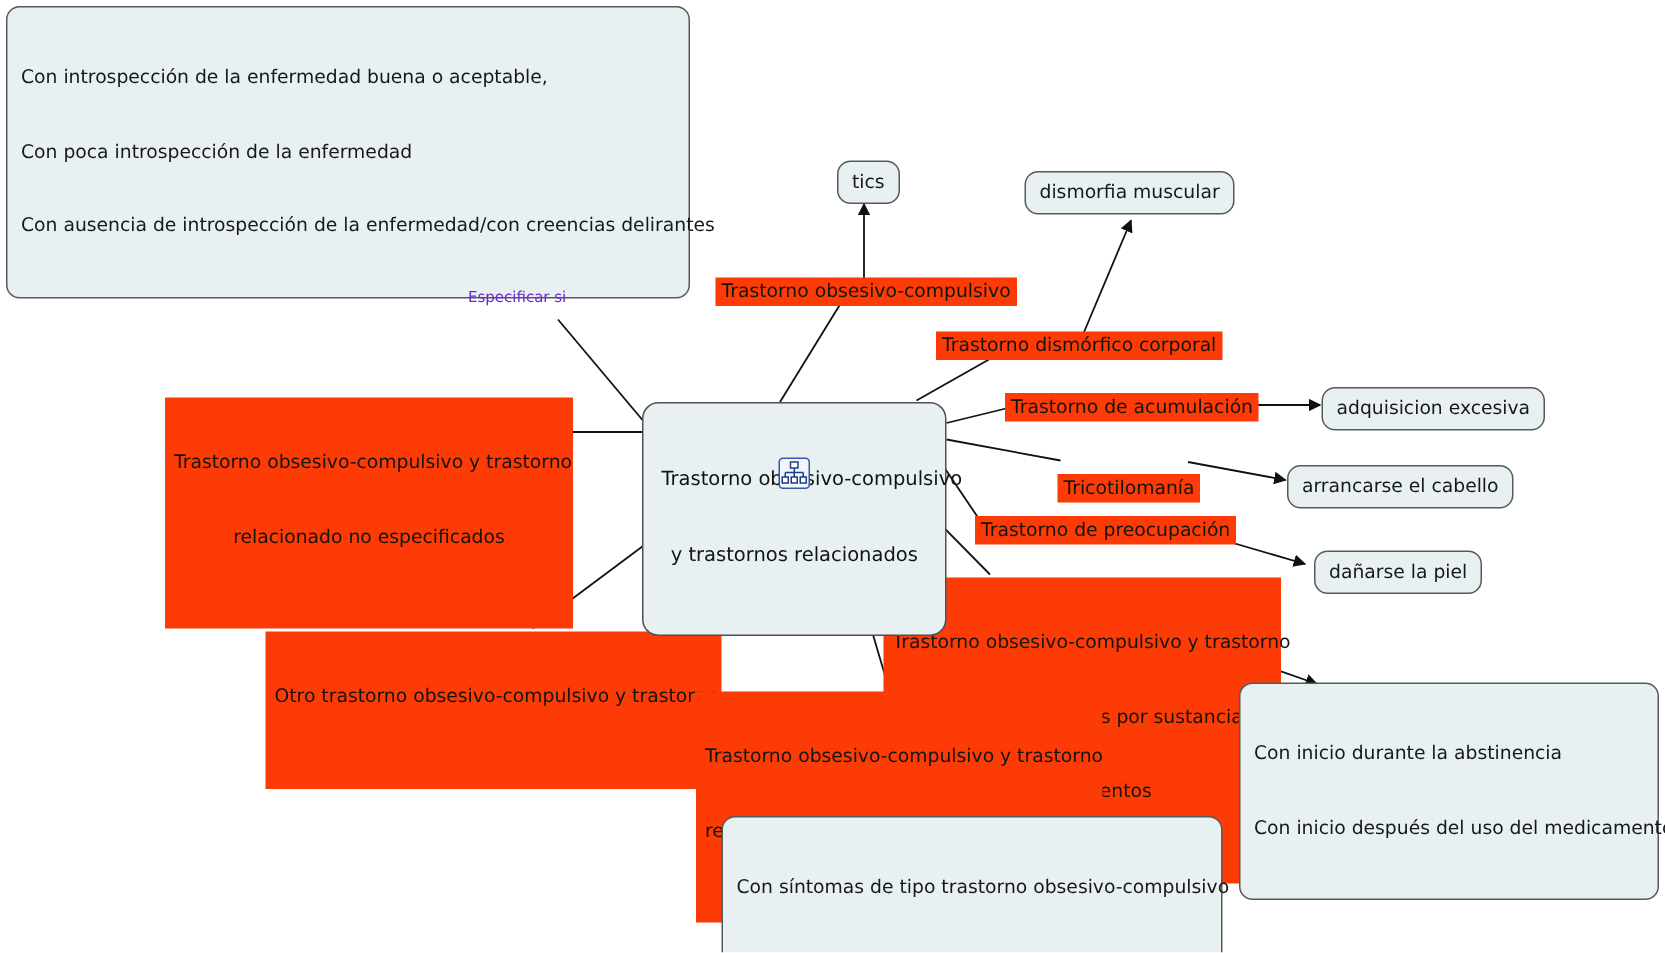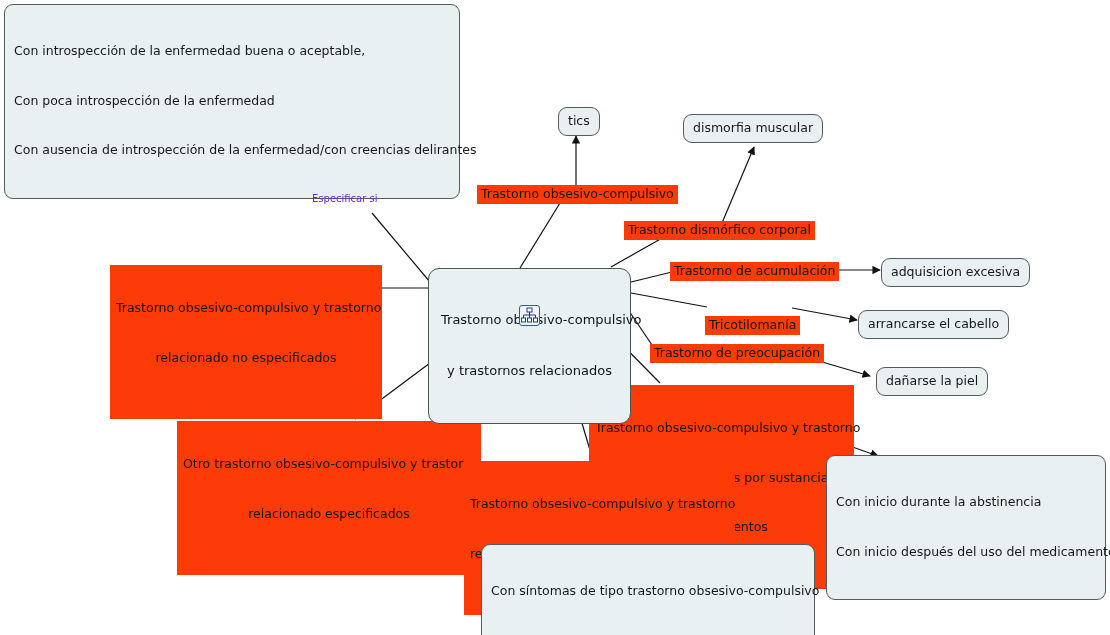--- a/index.html
+++ b/index.html
@@ -175,21 +175,20 @@
 
   <div class="node box" style="left:876px; top:367px;">dañarse la piel</div>
 
   <div class="node redlbl multi" style="left:110px; top:265px; width:272px;">
     <div>Trastorno obsesivo-compulsivo y trastorno</div>
     <div>relacionado no especificados</div>
   </div>
 
   <div class="node redlbl multi" style="left:177px; top:421px; width:304px;">
     <div>Otro trastorno obsesivo-compulsivo y trastorno</div>
-    <div>relacionado especificados</div>
   </div>
 
   <div class="node redlbl multi" style="left:589px; top:385px; width:265px;">
     <div>Trastorno obsesivo-compulsivo y trastorno</div>
     <div>relacionado inducidos por sustancias/</div>
     <div>medicamentos</div>
   </div>
 
   <div class="node redlbl multi" style="left:464px; top:461px; width:271px;">
     <div>Trastorno obsesivo-compulsivo y trastorno</div>

